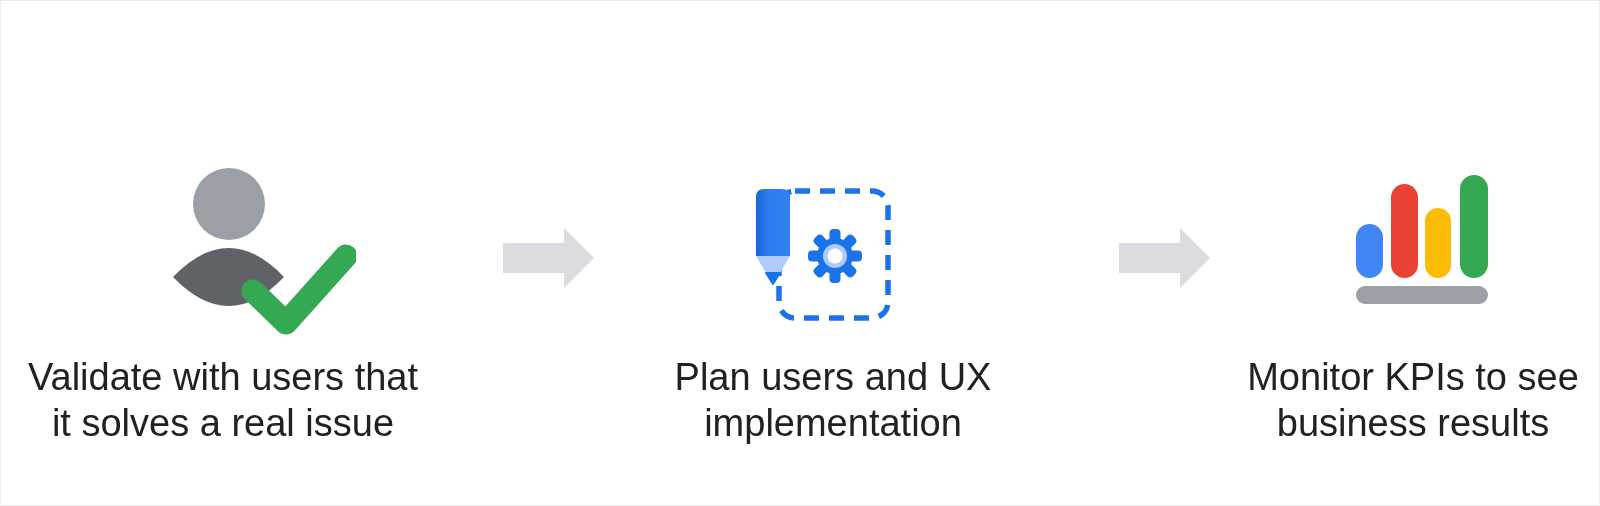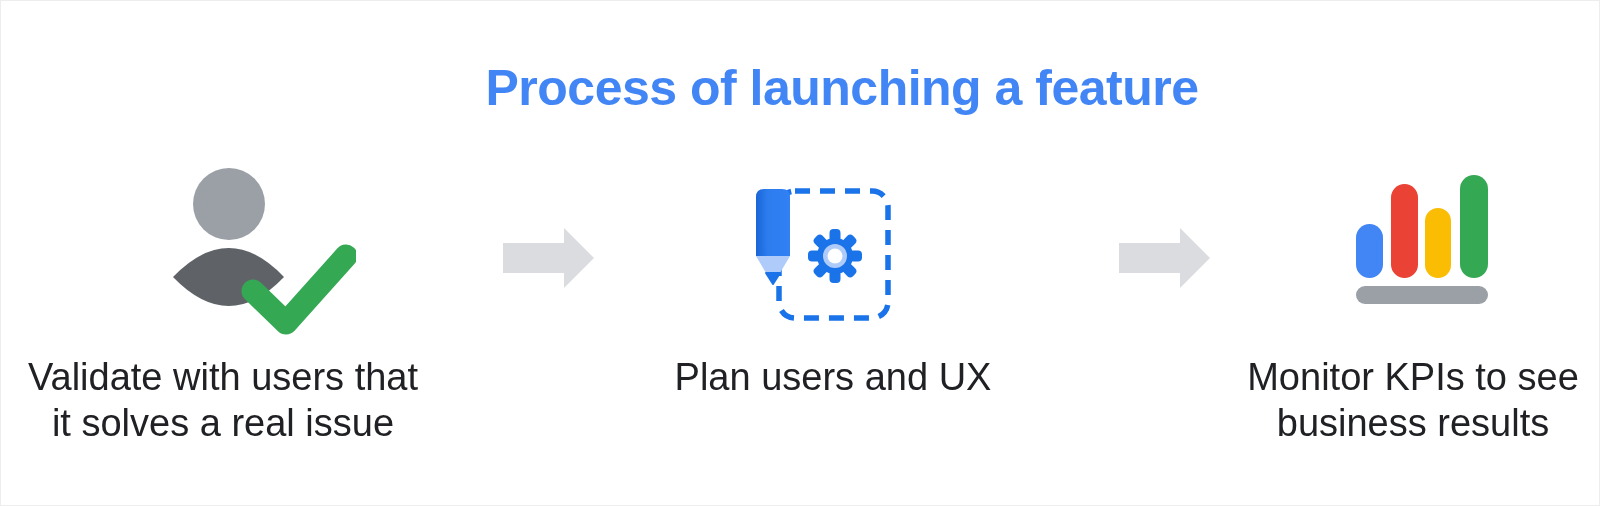--- a/index.html
+++ b/index.html
@@ -39,21 +39,20 @@
   .plan-icon{left:750px;top:180px;}
   .bars-icon{left:1350px;top:170px;}
   .arrow-1{left:500px;top:225px;}
   .arrow-2{left:1116px;top:225px;}
 </style>
 </head>
 <body>
 
 <div id="canvas">
 
-  <div class="title">Process of launching a feature</div>
 
   <svg class="icon-svg person-icon" width="190" height="190" viewBox="0 0 190 190">
     <circle cx="63" cy="53" r="36" fill="#9AA0A6"></circle>
     <path d="M7,126 Q63,68 118,126 Q63,184 7,126 Z" fill="#5F6368"></path>
     <polyline points="87,140 120,172 180,105" fill="none" stroke="#34A853" stroke-width="23" stroke-linecap="round" stroke-linejoin="round"></polyline>
   </svg>
 
   <svg class="icon-svg arrow-1" width="95" height="64" viewBox="0 0 95 64">
     <polygon points="2,17 63,17 63,2 93,32 63,62 63,47 2,47" fill="#DADCE0"></polygon>
   </svg>
@@ -100,19 +99,20 @@
     <rect x="109" y="4" width="28" height="103" rx="14" fill="#34A853"></rect>
     <rect x="5" y="115" width="132" height="18" rx="9" fill="#9AA0A6"></rect>
   </svg>
 
   <div class="caption cap-1">
     <span>Validate with users that</span>
     <span>it solves a real issue</span>
   </div>
   <div class="caption cap-2">
     <span>Plan users and UX</span>
+    <span>implementation</span>
   </div>
   <div class="caption cap-3">
     <span>Monitor KPIs to see</span>
     <span>business results</span>
   </div>
 
 </div>
 
 </body></html>

